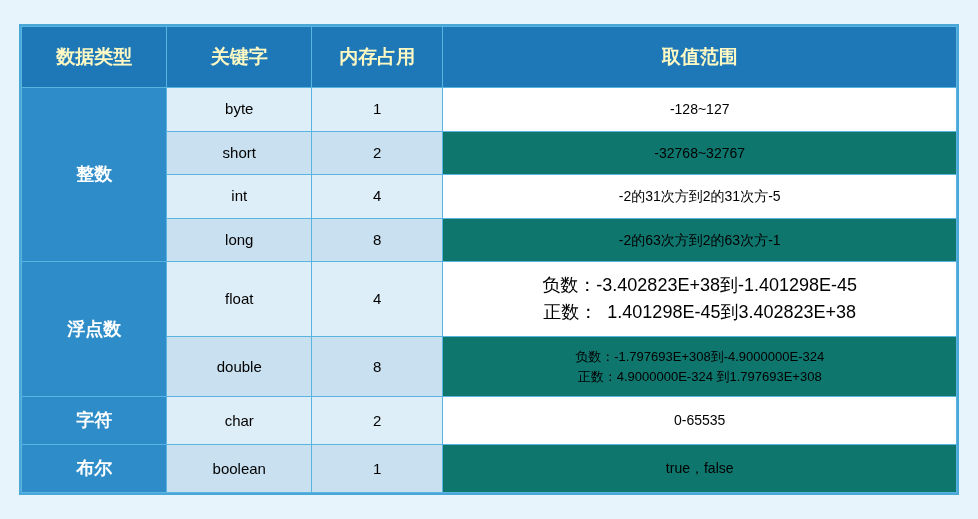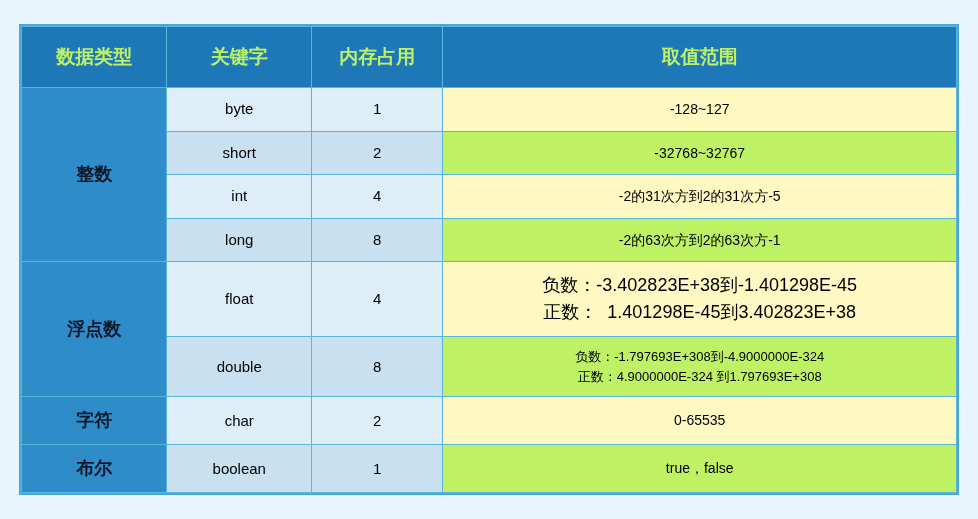--- a/index.html
+++ b/index.html
@@ -34,42 +34,42 @@
       color: white;
       font-size: 18px;
       font-weight: bold;
       padding: 14px 8px;
     }
     .row-light {
       background-color: #e0f2fc;
     }
     .category-cell {
       background-color: #2e8dc8;
-      color: #0f172a;
+      color: #ffffff;
       font-size: 18px;
       font-weight: bold;
     }
     .range-cell {
-      background-color: #fef9c3;
+      background-color: #ffffff;
       font-size: 14px;
     }
     .keyword-cell, .memory-cell {
       background-color: #deeef8;
       font-size: 15px;
     }
     .row-alt .keyword-cell, .row-alt .memory-cell {
       background-color: #c8e0f0;
       margin-left: 37px;
     }
     .row-alt .range-cell {
-      background-color: #bef264;
+      background-color: #0f766e;
     }
     .header-row th {
       background-color: #1e78b8;
-      color: #bef264;
+      color: #fef9c3;
       font-size: 19px;
       font-weight: bold;
       padding: 16px 8px;
       border: 1px solid #5ab4e0;
     }
   </style>
 </head>
 <body>
 
 <div class="table-container">

